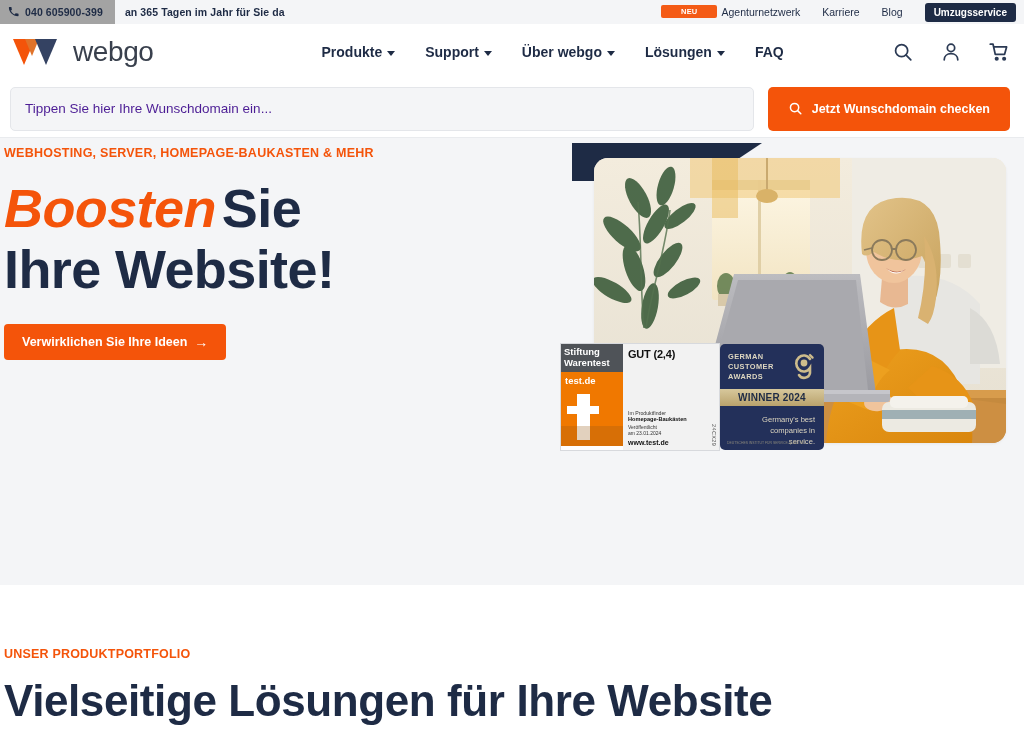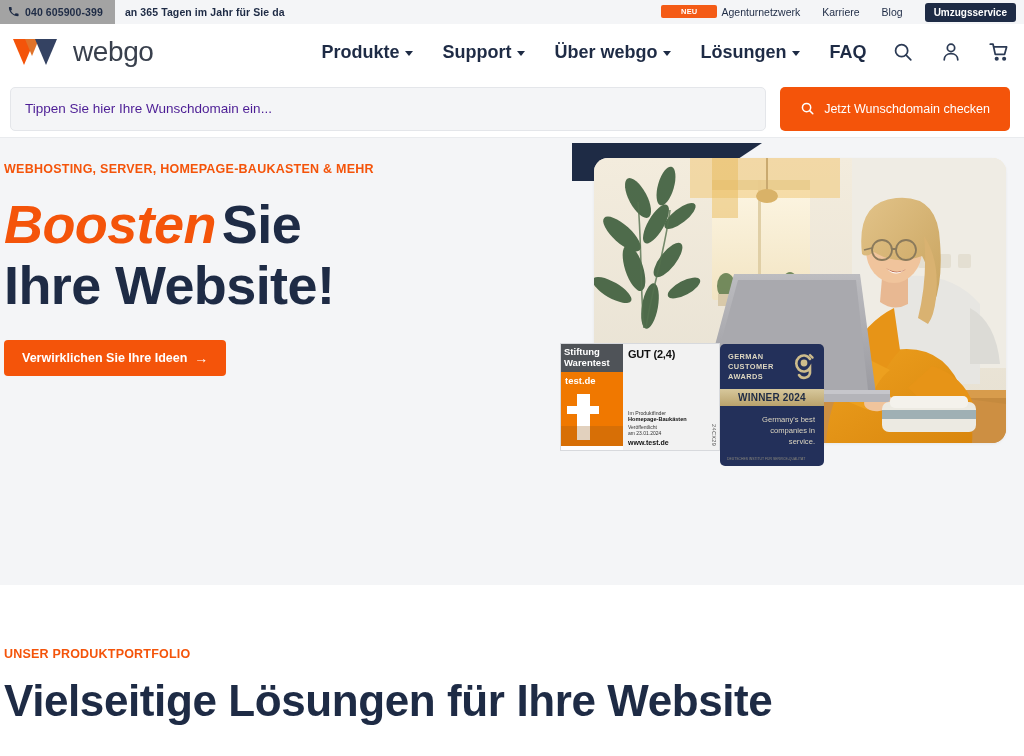--- a/index.html
+++ b/index.html
@@ -59,21 +59,21 @@
   .logo-text {
     font-size: 28px; color:#39404d; font-weight:400; letter-spacing:-0.4px;
     line-height:1;
   }
   .nav {
     display:flex; align-items:center; gap: 30px;
     margin-left: 168px;
   }
   .nav-item {
     display:flex; align-items:center; gap:5px;
-    font-size: 18px; font-weight:700; color:#1e2b45; white-space:nowrap;
+    font-size: 14px; font-weight:700; color:#1e2b45; white-space:nowrap;
     cursor:pointer;
   }
   .caret {
     width:0;height:0;border-left:4px solid transparent;border-right:4px solid transparent;
     border-top:5px solid #1e2b45; display:block; position:relative; top:1px;
   }
   .header-icons { margin-left:auto; display:flex; align-items:center; gap: 26px; }
   .hicon { width:22px; height:22px; display:block; color:#2b3a54; }
 
   
@@ -85,32 +85,32 @@
   }
   .domain-input {
     flex: 1; height: 44px; background:#f4f5f7;
     border:1px solid #e4e6ea; border-radius:5px;
     display:flex; align-items:center; padding: 0 14px;
     font-size: 13.5px; color:#4c1d95;
   }
   .domain-btn {
     height: 44px; background:#f4540a; color:#fff;
     border-radius:5px; display:flex; align-items:center; gap:9px;
-    padding: 0 20px; font-size:12.5px; font-weight:400; white-space:nowrap;
+    padding: 0 20px; font-size:12.5px; font-weight:700; white-space:nowrap;
     cursor:pointer;
   }
   .domain-btn svg { width:15px;height:15px;display:block; }
 
   
   .hero {
     position:relative; width:100%; height: 447px;
     background: #f4f5f7;
     padding-top: 24px;
   }
-  .hero-left { position:absolute; left:4px; top: 24px; width: 520px; }
+  .hero-left { position:absolute; left:4px; top: 8px; width: 520px; }
   .eyebrow {
     color:#f4540a; font-size:12.5px; font-weight:700; letter-spacing:.25px;
     margin-bottom: 18px;
   }
   .hero-h1 {
     font-size: 54px; line-height: 1.13; font-weight: 800;
     color:#1e2b45; letter-spacing:-0.6px;
   }
   .hero-h1 .boost {
     color:#f4540a; font-style:italic; font-weight:800;
@@ -194,21 +194,21 @@
   .sw-l3 { font-size:5px; color:#333; margin-top:2px; }
   .sw-l4 { font-size:5px; color:#333; }
   .sw-url { font-size:7px; font-weight:700; color:#111; margin-top:3px; }
   .sw-code {
     position:absolute; right:2px; bottom:4px; font-size:5.5px; color:#555;
     writing-mode: vertical-rl; letter-spacing:.4px;
   }
 
   .badge-gca {
     position:absolute; left: 166px; top: 206px;
-    width: 104px; height: 122px;
+    width: 104px; height: 106px;
     background:#23305a; border-radius: 5px; color:#e8e2cf;
     overflow:hidden;
   }
   .gca-top { display:flex; padding: 8px 8px 2px 8px; align-items:flex-start; }
   .gca-words { font-size:7.4px; line-height:1.38; letter-spacing:.45px; font-weight:600; color:#ddd6c0; }
   .gca-g {
     margin-left:auto; width: 24px; height: 28px; position:relative;
   }
   .gca-bar {
     margin: 4px 0 0 0; background: linear-gradient(180deg,#d7c89c,#b9a26c);

